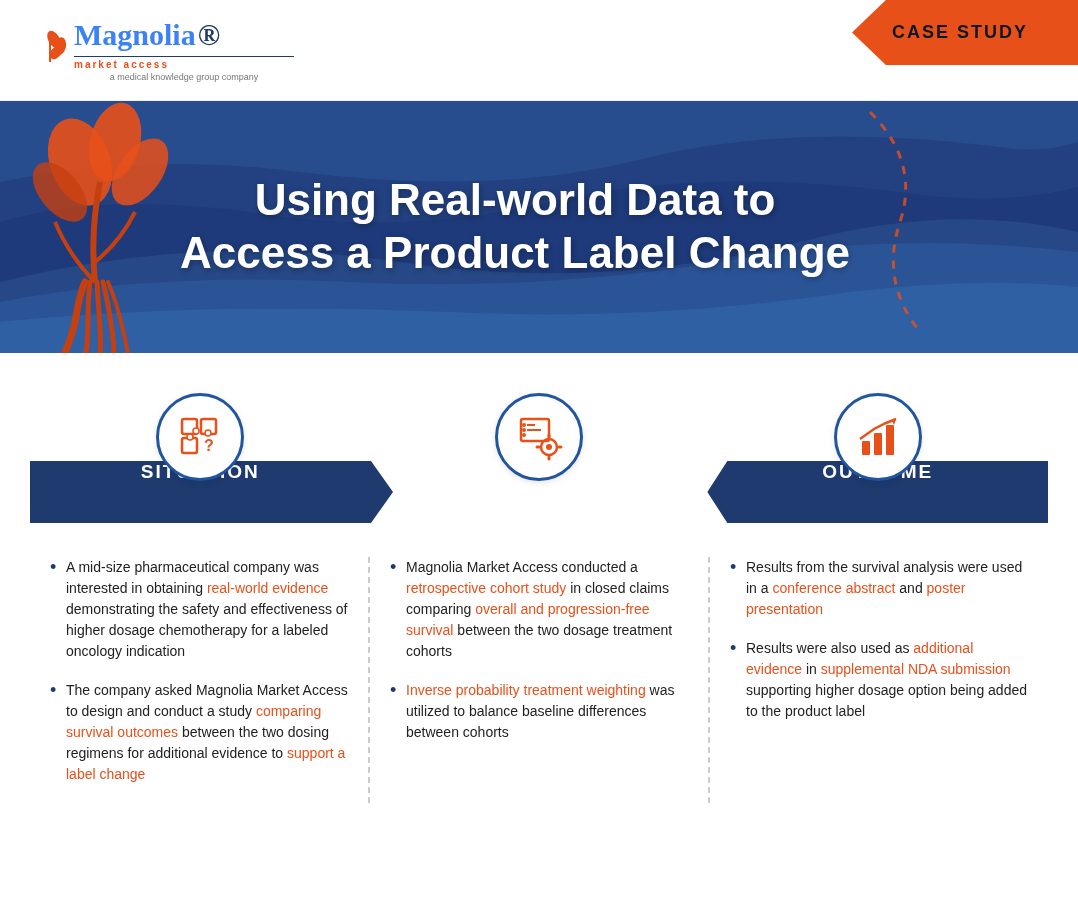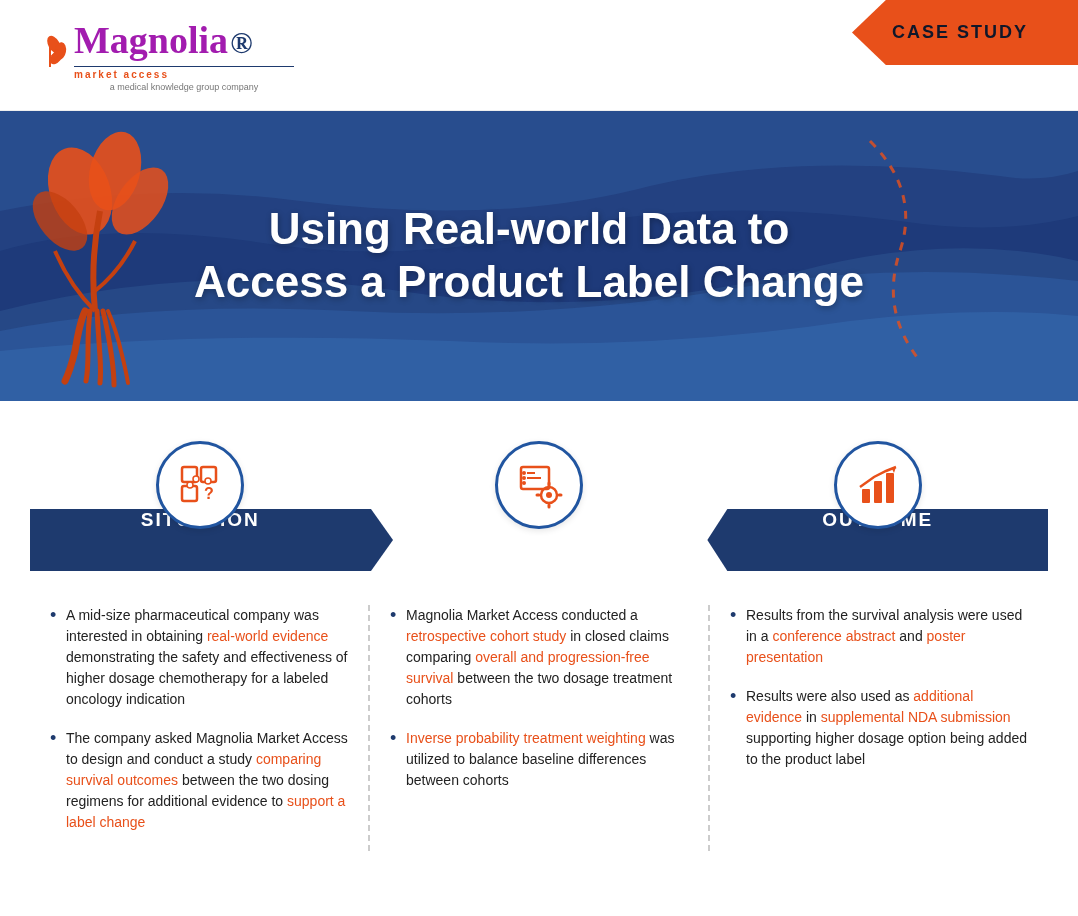--- a/index.html
+++ b/index.html
@@ -52,26 +52,25 @@
       font-weight: 900;
       letter-spacing: 2px;
       padding: 22px 50px 22px 40px;
       clip-path: polygon(15% 0%, 100% 0%, 100% 100%, 15% 100%, 0% 50%);
     }
 
     
     .hero {
       position: relative;
       width: 100%;
-      height: 290px;
+      height: 252px;
       background: linear-gradient(135deg, #1a3a6e 0%, #2155a0 40%, #3a7fc1 70%, #1a3a6e 100%);
       overflow: hidden;
       display: flex;
       align-items: center;
-      justify-content: center;
     }
     
     .wave-layer {
       position: absolute;
       width: 100%;
       height: 100%;
       top: 0; left: 0;
     }
     .hero-title {
       text-align: center;
@@ -198,21 +197,21 @@
       <svg class="logo-icon" viewBox="0 0 50 50" xmlns="http://www.w3.org/2000/svg">
         <ellipse cx="30" cy="12" rx="7" ry="12" fill="#e8501a" transform="rotate(-30 30 12)"></ellipse>
         <ellipse cx="38" cy="20" rx="7" ry="11" fill="#e8501a" transform="rotate(10 38 20)"></ellipse>
         <ellipse cx="33" cy="28" rx="6" ry="10" fill="#e8501a" transform="rotate(40 33 28)"></ellipse>
         <line x1="25" y1="40" x2="25" y2="10" stroke="#e8501a" stroke-width="2.5"></line>
         <line x1="25" y1="28" x2="35" y2="18" stroke="#e8501a" stroke-width="1.5"></line>
         <line x1="25" y1="34" x2="38" y2="26" stroke="#e8501a" stroke-width="1.5"></line>
       </svg>
       <div>
         <div style="display:flex; align-items:baseline; gap:2px;">
-          <span style="font-size:38px; font-weight:900; color:#a21caf; font-family:Georgia,serif;">Magnolia</span>
+          <span style="font-size:30px; font-weight:900; color:#3b82f6; font-family:Georgia,serif;">Magnolia</span>
           <span style="font-size:30px; font-weight:900; color:#1e3a6e; font-family:Georgia,serif; font-style:italic;">®</span>
         </div>
         <div class="logo-divider"></div>
         <div style="font-size:10px; color:#e8501a; font-weight:bold; letter-spacing:2px; text-transform:lowercase;">market access</div>
         <div style="font-size:9px; color:#777; margin-top:2px;text-align:center;">a medical knowledge group company</div>
       </div>
     </div>
   </div>
   <div class="case-study-badge">CASE STUDY</div>
 </div>

